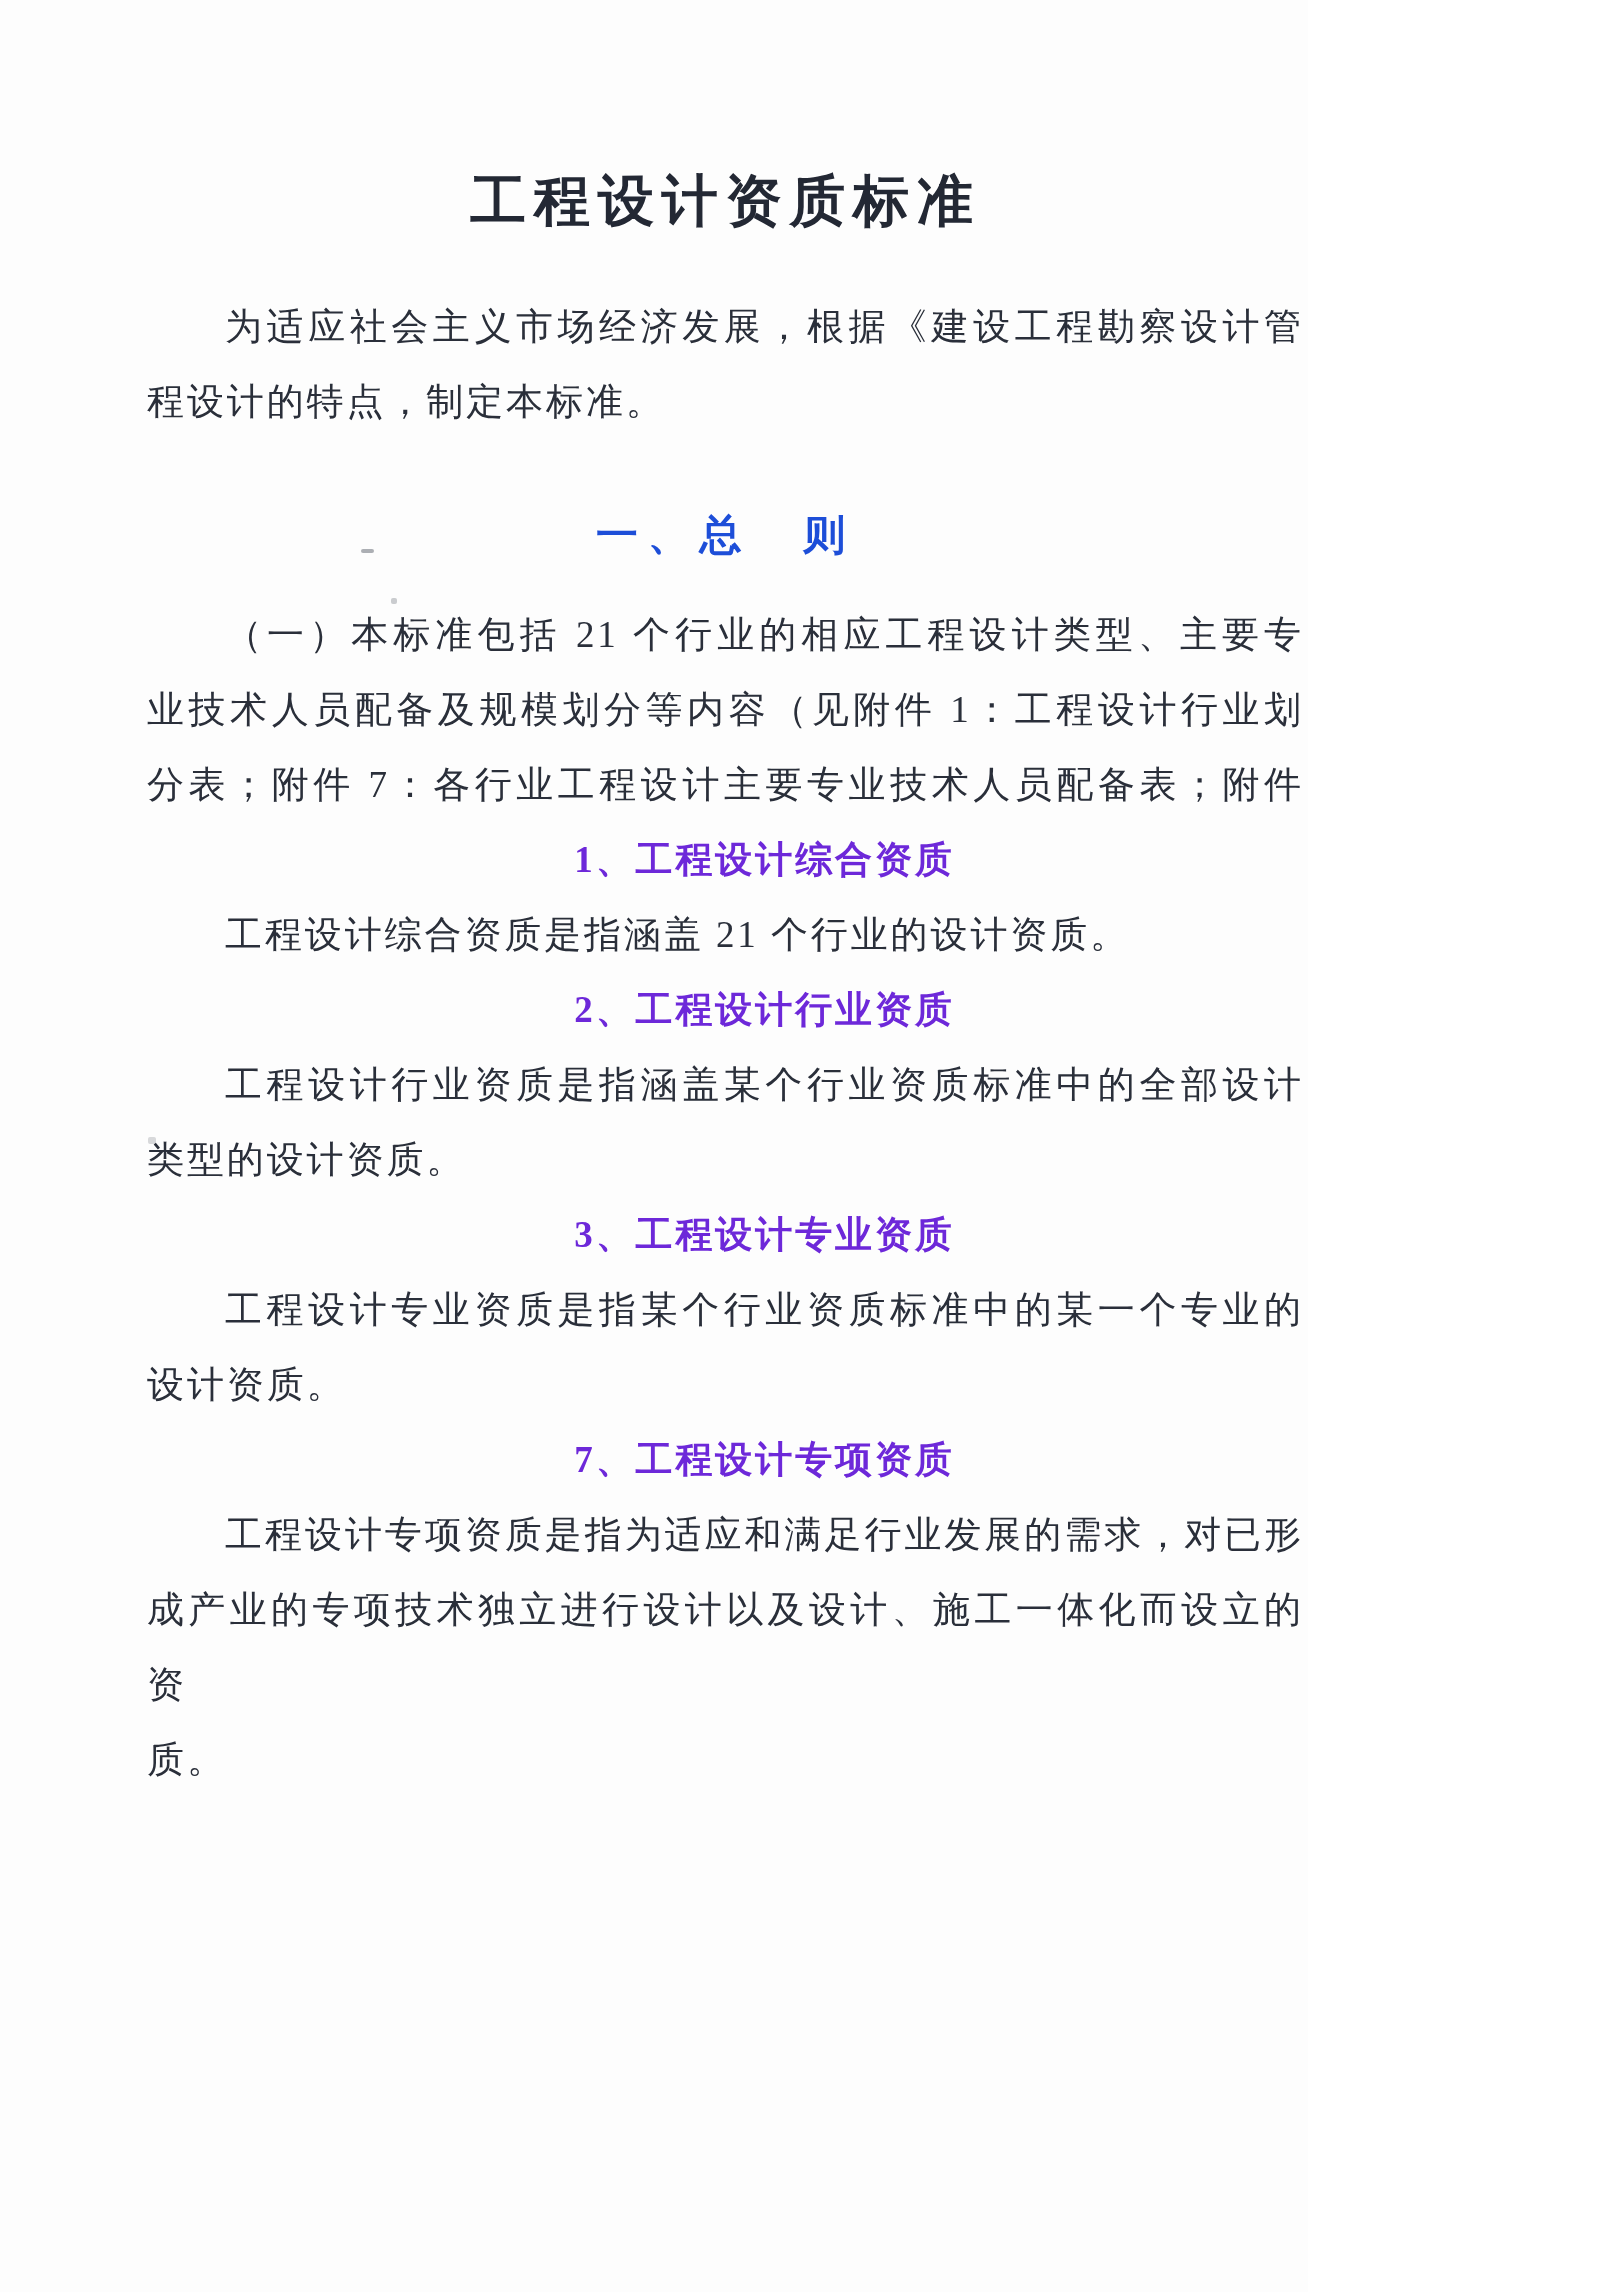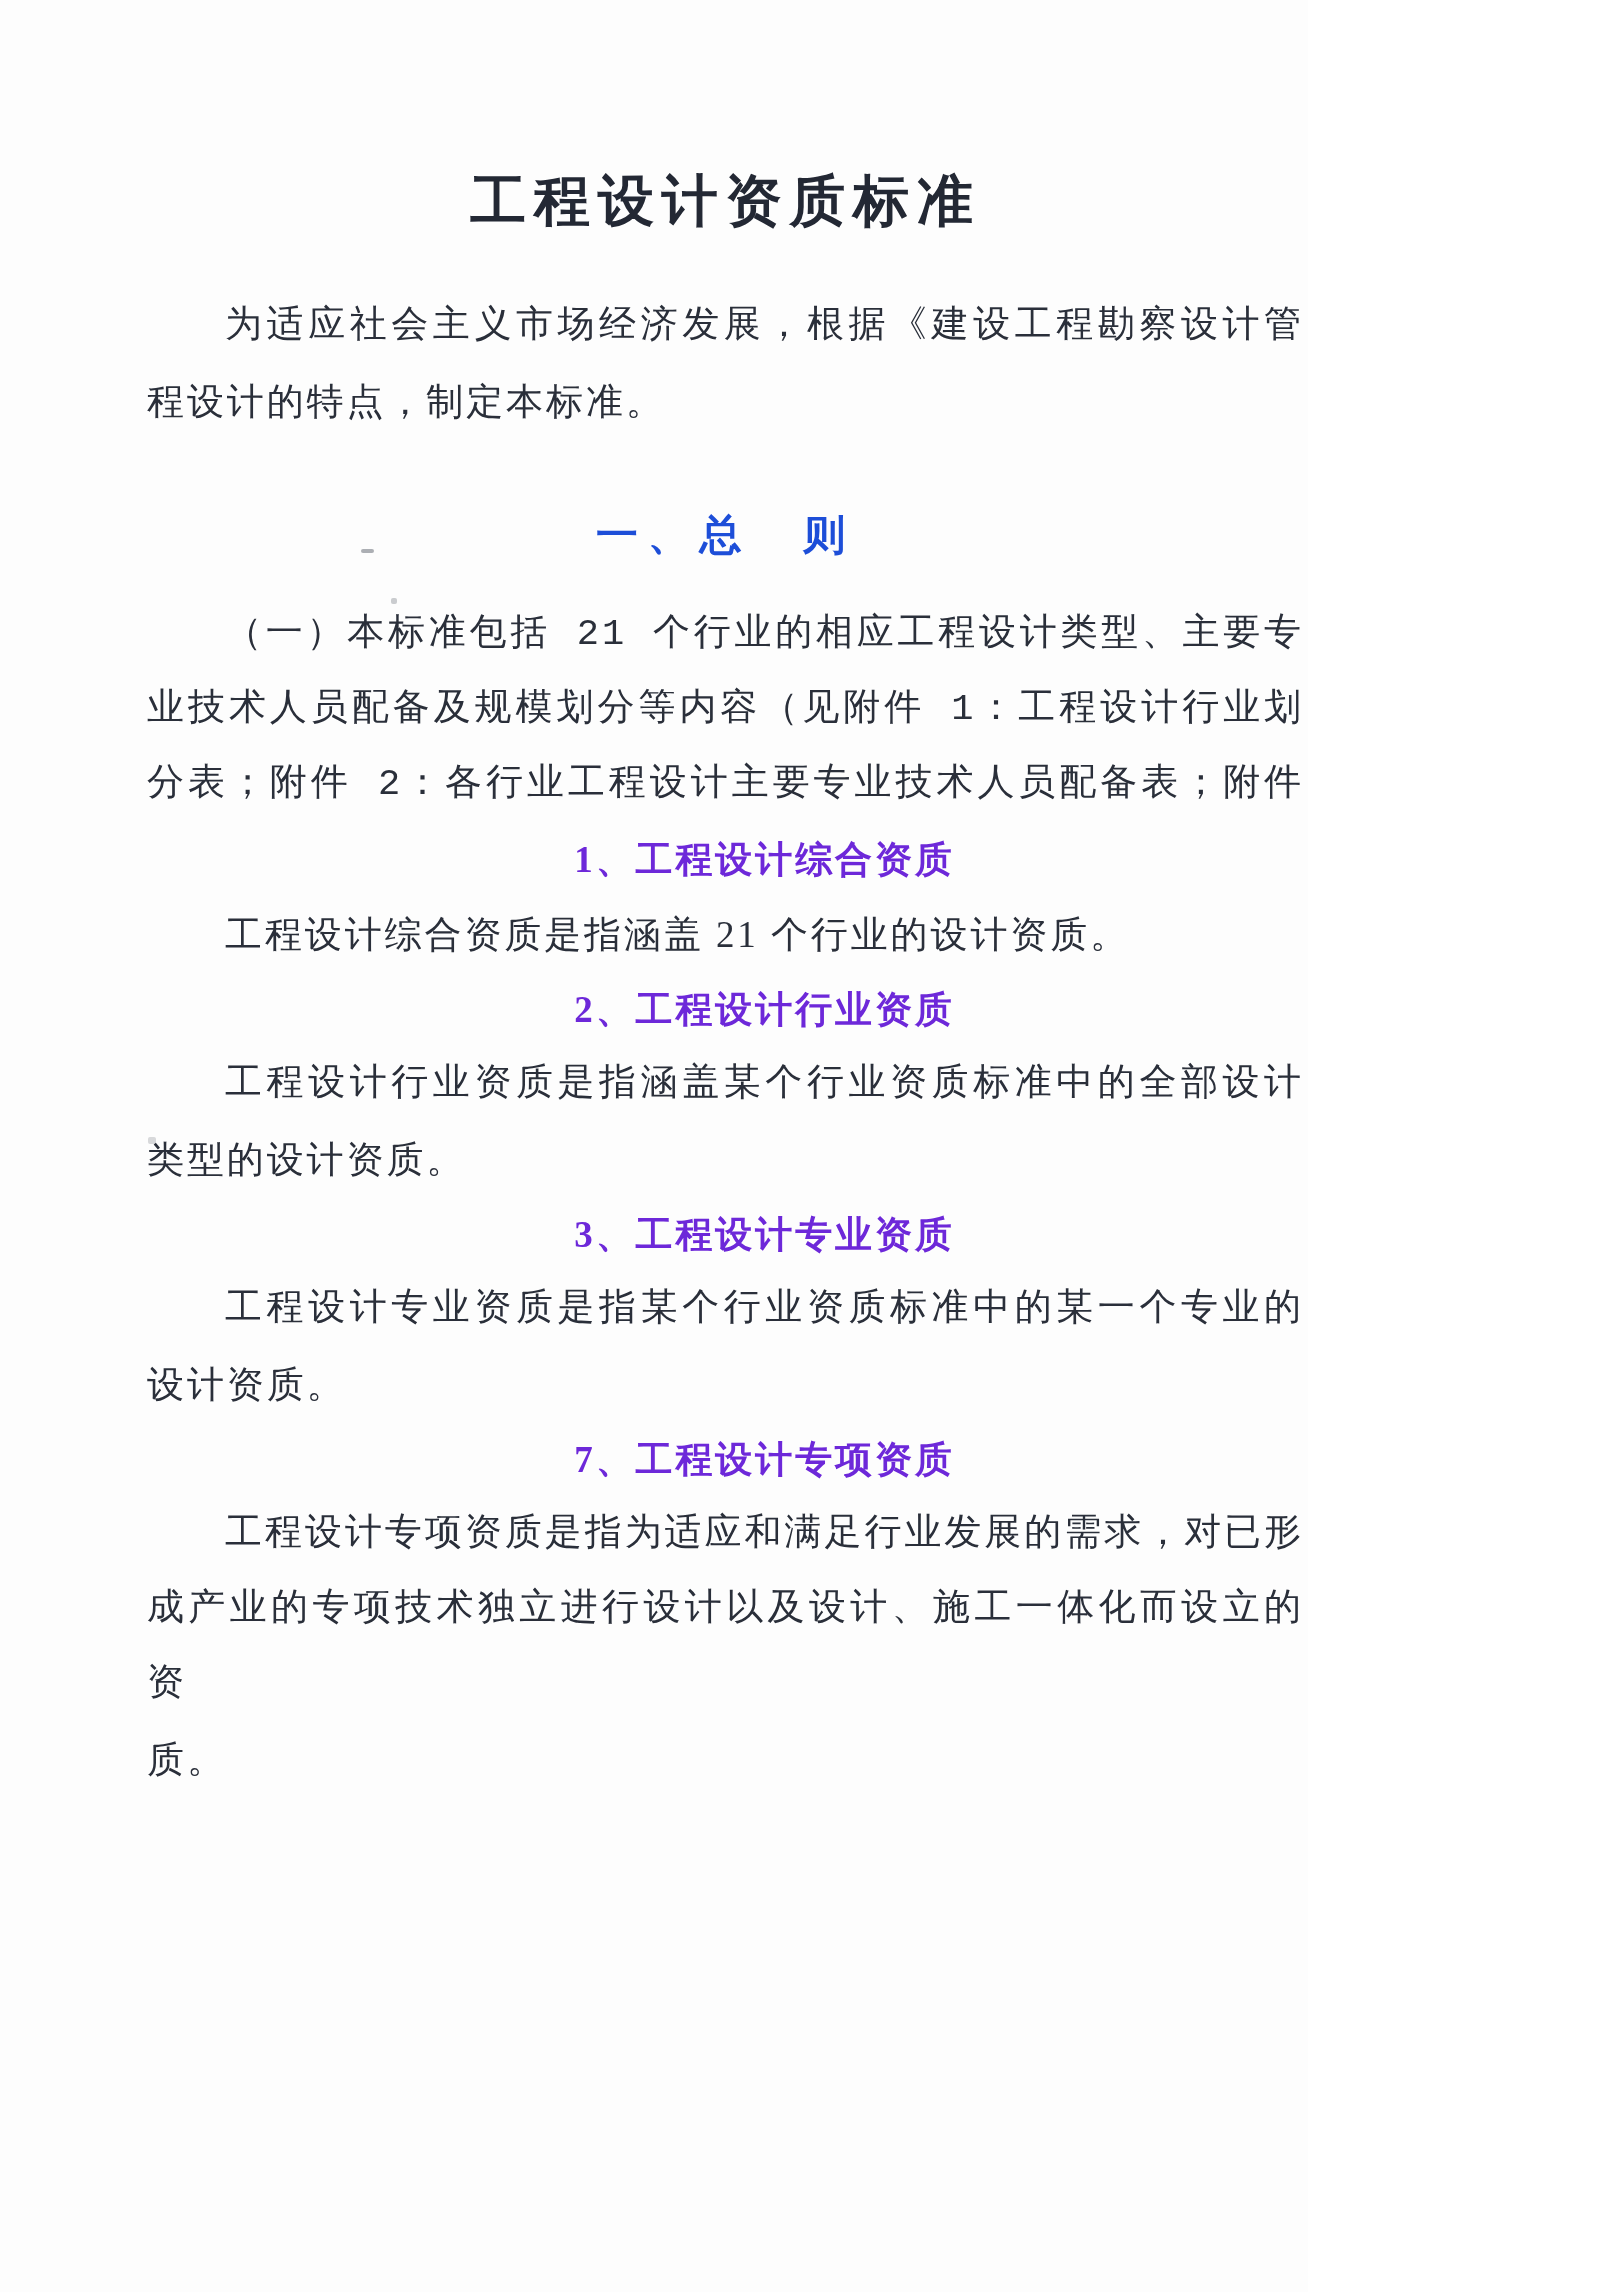--- a/index.html
+++ b/index.html
@@ -45,21 +45,20 @@
     font-size: 37px;
     line-height: 75px;
     letter-spacing: 2.9px;
     font-weight: 400;
     white-space: normal;
   }
   
   .fill {
     text-align: justify;
     text-align-last: justify;
-    font-family: Liberation Mono, monospace;
   }
   .ind { text-indent: 78px; }
   .b { font-weight: 700; color: #6d28d9; text-align: center; }
   
   .speck {
     position: absolute;
     background: #6a7078;
     opacity: 0.55;
     border-radius: 2px;
   }
@@ -75,21 +74,21 @@
 
     <h1 class="title">工程设计资质标准</h1>
 
     <div class="ln ind fill">为适应社会主义市场经济发展，根据《建设工程勘察设计管</div>
     <div class="ln">程设计的特点，制定本标准。</div>
 
     <h2 class="heading">一、总　则</h2>
 
     <div class="ln ind fill">（一）本标准包括 21 个行业的相应工程设计类型、主要专</div>
     <div class="ln fill">业技术人员配备及规模划分等内容（见附件 1：工程设计行业划</div>
-    <div class="ln fill">分表；附件 2：各行业工程设计主要专业技术人员配备表；附件</div>
+    <div class="ln fill">分表；附件 7：各行业工程设计主要专业技术人员配备表；附件</div>
     <div class="ln ind b">1、工程设计综合资质</div>
     <div class="ln ind">工程设计综合资质是指涵盖 21 个行业的设计资质。</div>
     <div class="ln ind b">2、工程设计行业资质</div>
     <div class="ln ind fill">工程设计行业资质是指涵盖某个行业资质标准中的全部设计</div>
     <div class="ln">类型的设计资质。</div>
     <div class="ln ind b">3、工程设计专业资质</div>
     <div class="ln ind fill">工程设计专业资质是指某个行业资质标准中的某一个专业的</div>
     <div class="ln">设计资质。</div>
     <div class="ln ind b">7、工程设计专项资质</div>
     <div class="ln ind fill">工程设计专项资质是指为适应和满足行业发展的需求，对已形</div>

